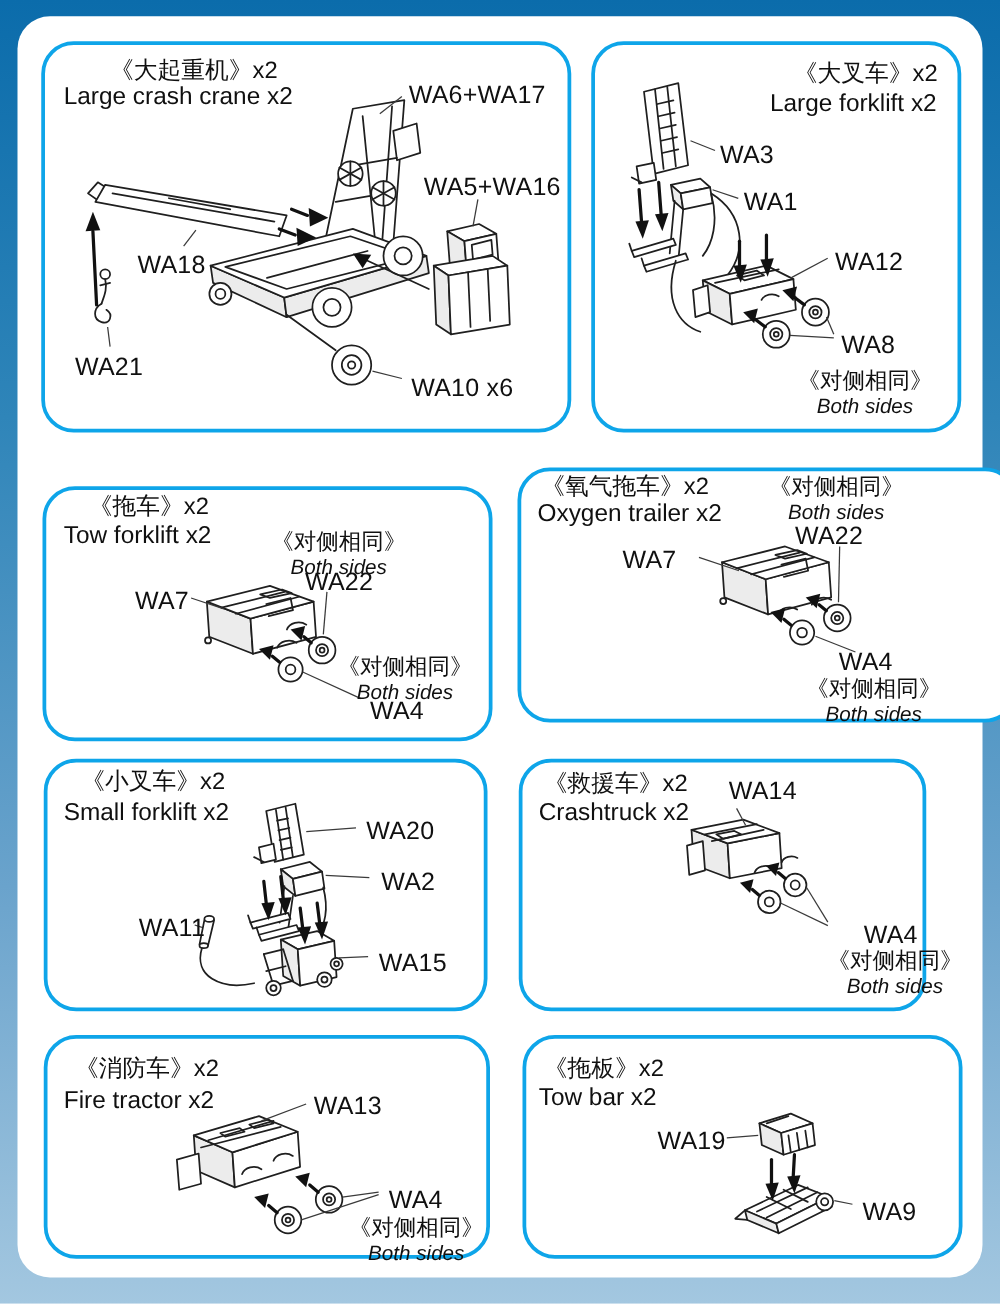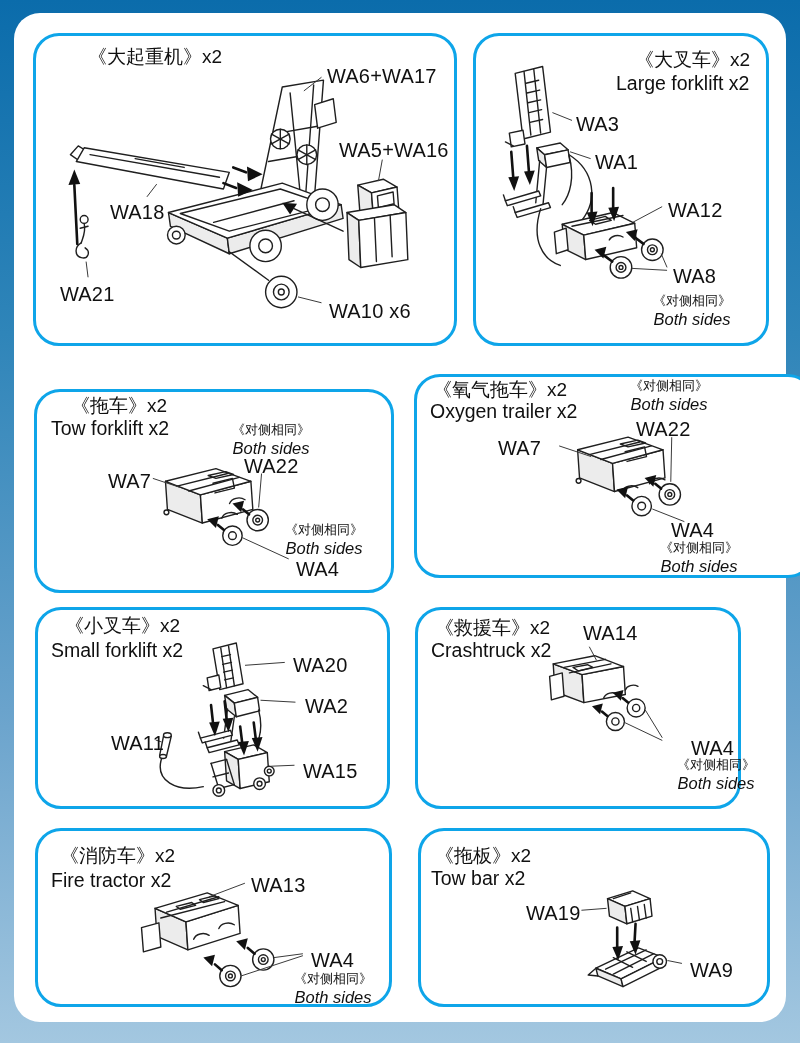--- a/index.html
+++ b/index.html
@@ -5,21 +5,21 @@
   html,body{margin:0;padding:0;}
   body{width:800px;height:1043px;overflow:hidden;font-family:"Liberation Sans","DejaVu Sans",sans-serif;color:#101010;}
   .page{position:relative;width:800px;height:1043px;background:linear-gradient(180deg,#0b6cab 0%,#2f85b9 32%,#6aa3cc 68%,#a3c7e0 100%);}
   .sheet{position:absolute;left:14px;top:13px;width:772px;height:1009px;background:#ffffff;border-radius:26px;}
   .panel{position:absolute;box-sizing:border-box;border:3px solid #0ea5e9;border-radius:26px;background:#fff;}
   .panel svg{position:absolute;left:0;top:0;width:100%;height:100%;}
   .t-zh{position:absolute;font-size:19px;line-height:1.1;white-space:nowrap;}
   .t-en{position:absolute;font-size:19.5px;line-height:1.1;white-space:nowrap;}
   .plabel{position:absolute;font-size:20px;line-height:1.05;white-space:nowrap;letter-spacing:.2px;}
   .note{position:absolute;transform:translateX(-50%);text-align:center;white-space:nowrap;}
-  .note .zh{display:block;font-size:13px;line-height:1.15;}
+  .note .zh{display:block;font-size:18px;line-height:1.15;}
   .note .en{display:block;font-size:16.5px;line-height:1.15;margin-top:1px;font-style:italic;}
   svg *{vector-effect:non-scaling-stroke;}
   .ln{fill:none;stroke:#1f1f1f;stroke-width:1.4;stroke-linejoin:round;stroke-linecap:round;}
   .fw{fill:#ffffff;stroke:#1f1f1f;stroke-width:1.4;stroke-linejoin:round;}
   .fg{fill:#ececec;stroke:#1f1f1f;stroke-width:1.4;stroke-linejoin:round;}
   .thin{fill:none;stroke:#3a3a3a;stroke-width:1;}
   .arr{fill:#111;stroke:none;}
   .atail{fill:none;stroke:#111;stroke-width:2.6;stroke-linecap:round;}
 </style>
 </head>
@@ -104,20 +104,21 @@
           <polygon class="arr" points="32,152 38,136 44,151"></polygon>
       <line class="ln" x1="196" y1="220" x2="236" y2="249"></line>
 
       <line class="thin" x1="290" y1="42" x2="272" y2="56"></line>
       <line class="thin" x1="352" y1="126" x2="348" y2="148"></line>
       <line class="thin" x1="112" y1="164" x2="122" y2="151"></line>
       <line class="thin" x1="52" y1="246" x2="50" y2="230"></line>
       <line class="thin" x1="290" y1="272" x2="266" y2="266"></line>
     </svg>
     <span class="t-zh" style="left:52px;top:11px">《大起重机》x2</span>
+    <span class="t-en" style="left:15px;top:31px">Large crash crane x2</span>
     <span class="plabel" style="left:291px;top:30px">WA6+WA17</span>
     <span class="plabel" style="left:303px;top:104px">WA5+WA16</span>
     <span class="plabel" style="left:74px;top:166px">WA18</span>
     <span class="plabel" style="left:24px;top:248px">WA21</span>
     <span class="plabel" style="left:293px;top:265px">WA10 x6</span>
   </section>
 
   <section class="panel" style="left:459px;top:20px;width:296px;height:313px">
     <svg viewBox="0 0 296 313">
 

